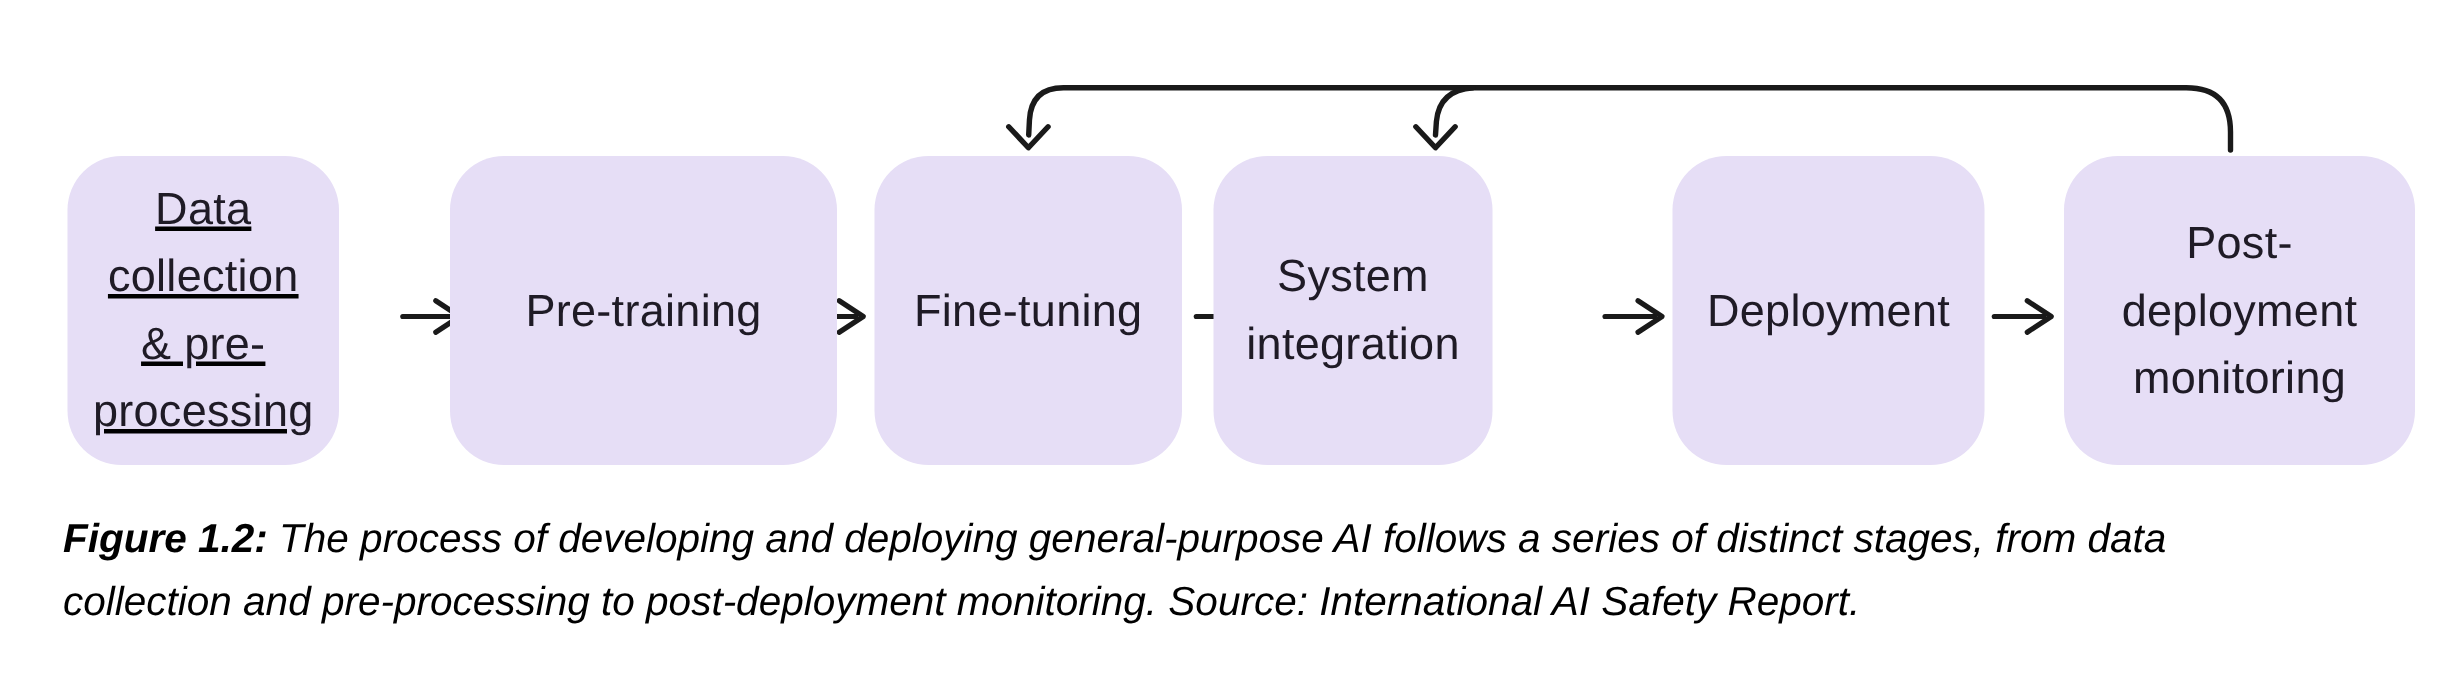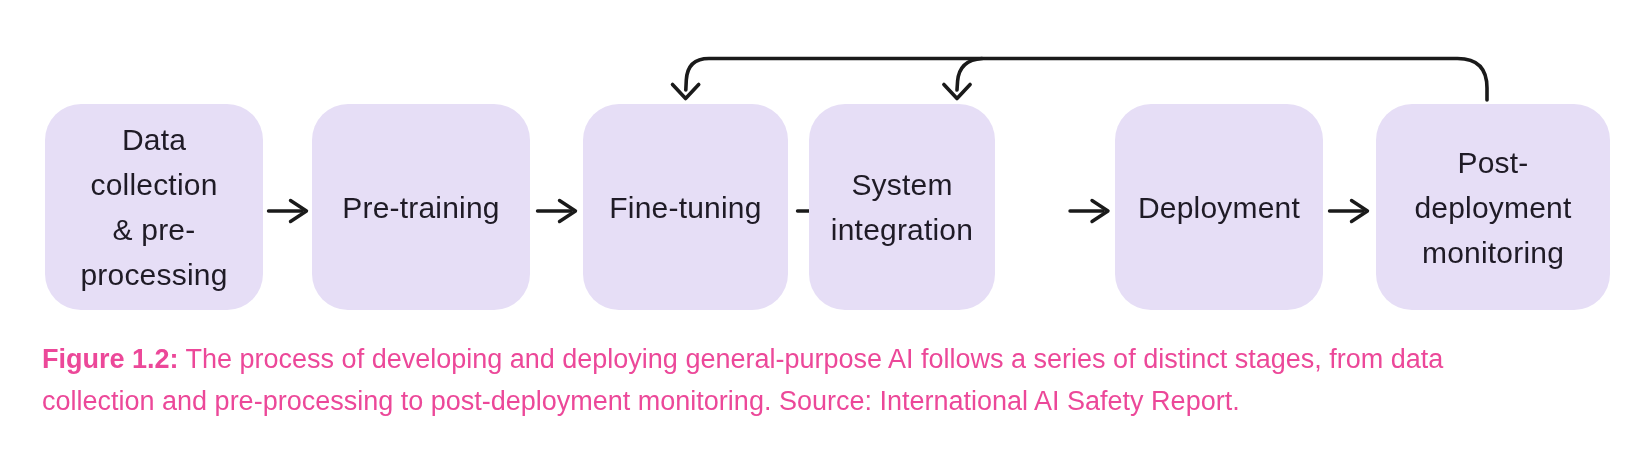--- a/index.html
+++ b/index.html
@@ -45,35 +45,36 @@
     box-sizing: border-box;
   }
   .stage-label {
     white-space: pre-line;
     text-align: center;
     font-size: 30px;
     line-height: 45px;
     color: #1F1B26;
     letter-spacing: 0.2px;
   }
-  .stage-1 { left: 45px;   width: 218px; }
-  .stage-2 { left: 312px;  width: 218px; justify-content: center; }
+  .stage-1 { left: 45px;   width: 181px; text-decoration: underline; }
+  .stage-2 { left: 300px;  width: 258px; justify-content: center; }
   .stage-3 { left: 583px;  width: 205px; align-items: center; }
   .stage-4 { left: 809px;  width: 186px; }
   .stage-5 { left: 1115px; width: 208px; }
   .stage-6 { left: 1376px; width: 234px; }
   .caption {
     position: absolute;
     left: 42px;
     top: 338px;
     width: 1585px;
     margin: 0;
+    font-style: italic;
     font-size: 27px;
     line-height: 42px;
-    color: #ec4899;
+    color: #000000;
   }
   .caption .cap-prefix {
     font-weight: 700;
   }
 </style>
 </head>
 <body>
 
 <div class="canvas">
 

